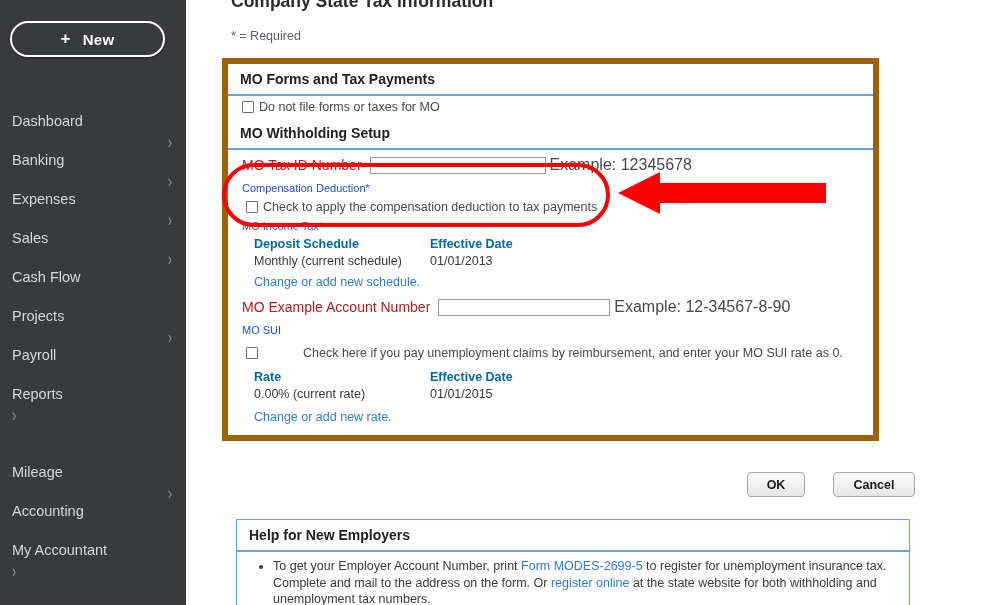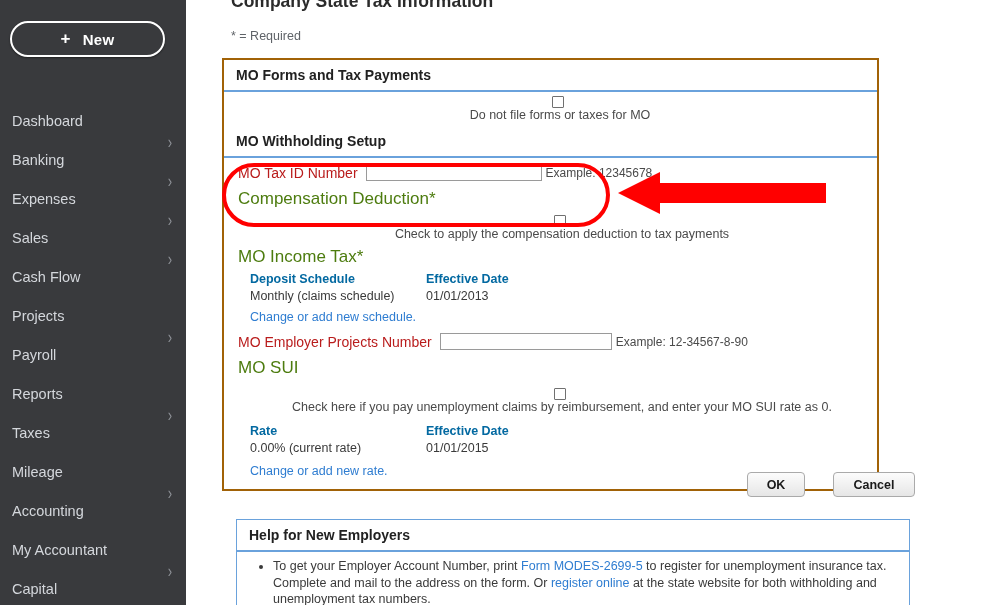--- a/index.html
+++ b/index.html
@@ -61,35 +61,35 @@
   }
   #required-note {
     position: absolute; left: 45px; top: 29px;
     font-size: 12.5px; color: #5f6368;
   }
 
   
   #form-panel {
     position: absolute; left: 36px; top: 58px;
     width: 657px;
-    border: 2px solid #a16207;
+    border: 6px solid #a16207;
     background: #ffffff;
   }
   .panel-head {
     font-size: 14px; font-weight: bold; color: #212121;
     padding: 7px 0 7px 12px;
     border-bottom: 2px solid #6aa2dc;
     background: #fff;
   }
   .panel-head.sub {
     border-bottom: 2px solid #6aa2dc;
   }
   .panel-body { padding: 0; }
 
-  .row { display: flex; align-items: center; padding: 4px 0 4px 14px; font-size: 12.5px; color:#3a3a3a;flex-direction:column; }
+  .row { display: flex; align-items: center; padding: 4px 0 4px 14px; font-size: 12.5px; color:#3a3a3a; }
   .cb {
     width: 12px; height: 12px;
     border: 1px solid #707070;
     background: #fff;
     display: inline-block;
     flex: 0 0 auto;
     border-radius: 1px;
     cursor: pointer;
   }
   .cb-label { margin-left: 5px; color: #4a4a4a; font-size: 12.5px; }
@@ -100,23 +100,23 @@
     height: 17px;
     border: 1px solid #9a9a9a;
     background: #fff;
     outline: none;
     font-size: 12px;
     font-family: "Liberation Sans", sans-serif;
     padding: 0 3px;
   }
   #tax-id-input { width: 176px; }
   #emp-acct-input { width: 172px; }
-  .example { font-size: 12px; color: #4a4a4a; margin-left: 4px; white-space: nowrap; }
-
-  .sub-label { font-size: 17px; color: #4d7c0f; padding: 2px 0 2px 14px; }
+  .example { font-size: 16px; color: #4a4a4a; margin-left: 4px; white-space: nowrap; }
+
+  .sub-label { font-size: 11px; color: #1d4ed8; padding: 2px 0 2px 14px; }
 
   .mini-table { padding: 3px 0 0 26px; font-size: 12.5px; }
   .mini-table .th { display: flex; font-weight: bold; color: #0369a1; padding-bottom: 3px; }
   .mini-table .td { display: flex; color: #3a3a3a; }
   .col1 { width: 176px; }
   .col2 { width: 120px; }
   .blue-link { color: #2f7dd1; font-size: 12.5px; cursor: pointer; }
   .link-row { padding: 4px 0 2px 26px; }
 
   
@@ -214,41 +214,39 @@
         <span class="label">Payroll</span>
         <span class="chev">›</span>
       </div>
 
       <div class="nav-item">
         <span class="label">Reports</span>
         <span class="chev"></span>
       </div>
 
       <div class="nav-item">
-        <span class="label">Taxes</span>
         <span class="chev">›</span>
       </div>
 
       <div class="nav-item">
         <span class="label">Mileage</span>
         <span class="chev"></span>
       </div>
 
       <div class="nav-item">
         <span class="label">Accounting</span>
         <span class="chev">›</span>
       </div>
 
       <div class="nav-item">
         <span class="label">My Accountant</span>
         <span class="chev"></span>
       </div>
 
       <div class="nav-item">
-        <span class="label">Capital</span>
         <span class="chev">›</span>
       </div>
 
       <div class="nav-item">
         <span class="label">Apps</span>
         <span class="chev"></span>
       </div>
 
     </div>
   </div>
@@ -287,43 +285,43 @@
         </div>
 
         <div class="sub-label">MO Income Tax*</div>
 
         <div class="mini-table">
           <div class="th">
             <span class="col1">Deposit Schedule</span>
             <span class="col2">Effective Date</span>
           </div>
           <div class="td">
-            <span class="col1">Monthly (claims schedule)</span>
+            <span class="col1">Monthly (current schedule)</span>
             <span class="col2">01/01/2013</span>
           </div>
         </div>
 
         <div class="link-row">
           <span class="blue-link">Change or add new schedule.</span>
         </div>
 
       </div>
 
 
       <div class="panel-body" style="padding-bottom:8px;">
 
         <div class="field-row">
-          <span class="field-label">MO Employer Projects Number</span>
+          <span class="field-label">MO Example Account Number</span>
           <input id="emp-acct-input" class="text-input" type="text" value="" style="">
           <span class="example">Example: 12-34567-8-90</span>
         </div>
 
         <div class="sub-label">MO SUI</div>
 
-        <div class="row" style="padding-left:18px; padding-top:8px;">
+        <div class="row" style="padding-left:18px; padding-top:8px;gap:40px;">
           <span class="cb"></span>
           <span class="cb-label">Check here if you pay unemployment claims by reimbursement, and enter your MO SUI rate as 0.</span>
         </div>
 
         <div class="mini-table" style="padding-top:6px;">
           <div class="th">
             <span class="col1">Rate</span>
             <span class="col2">Effective Date</span>
           </div>
           <div class="td">

